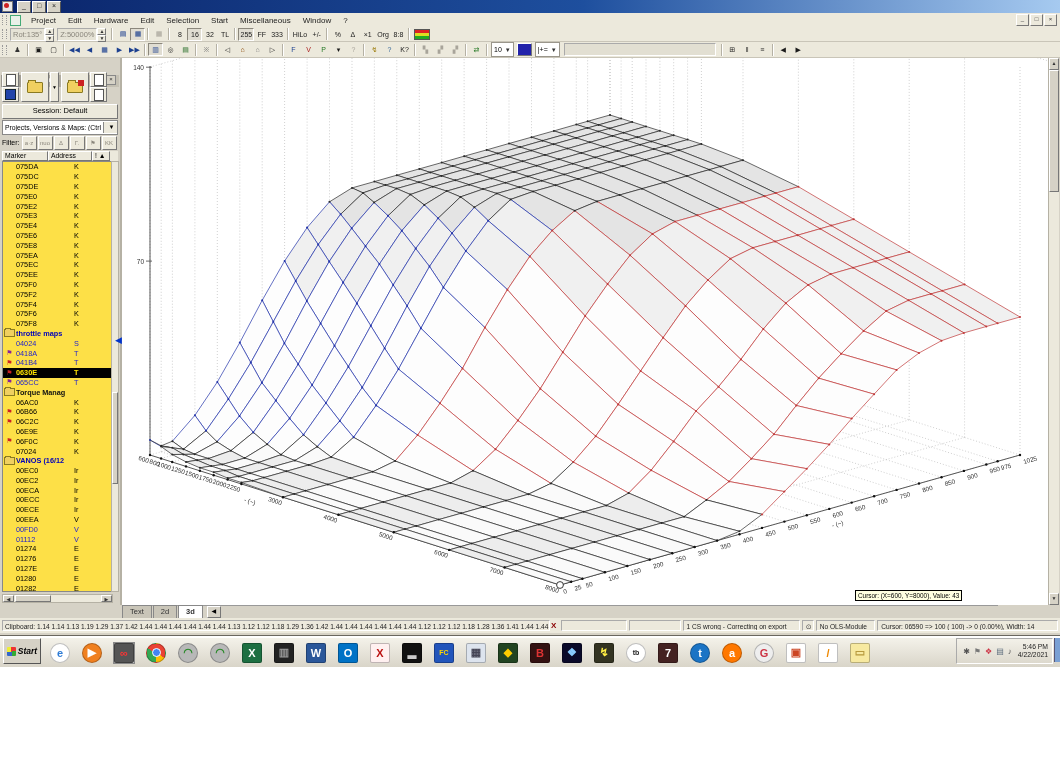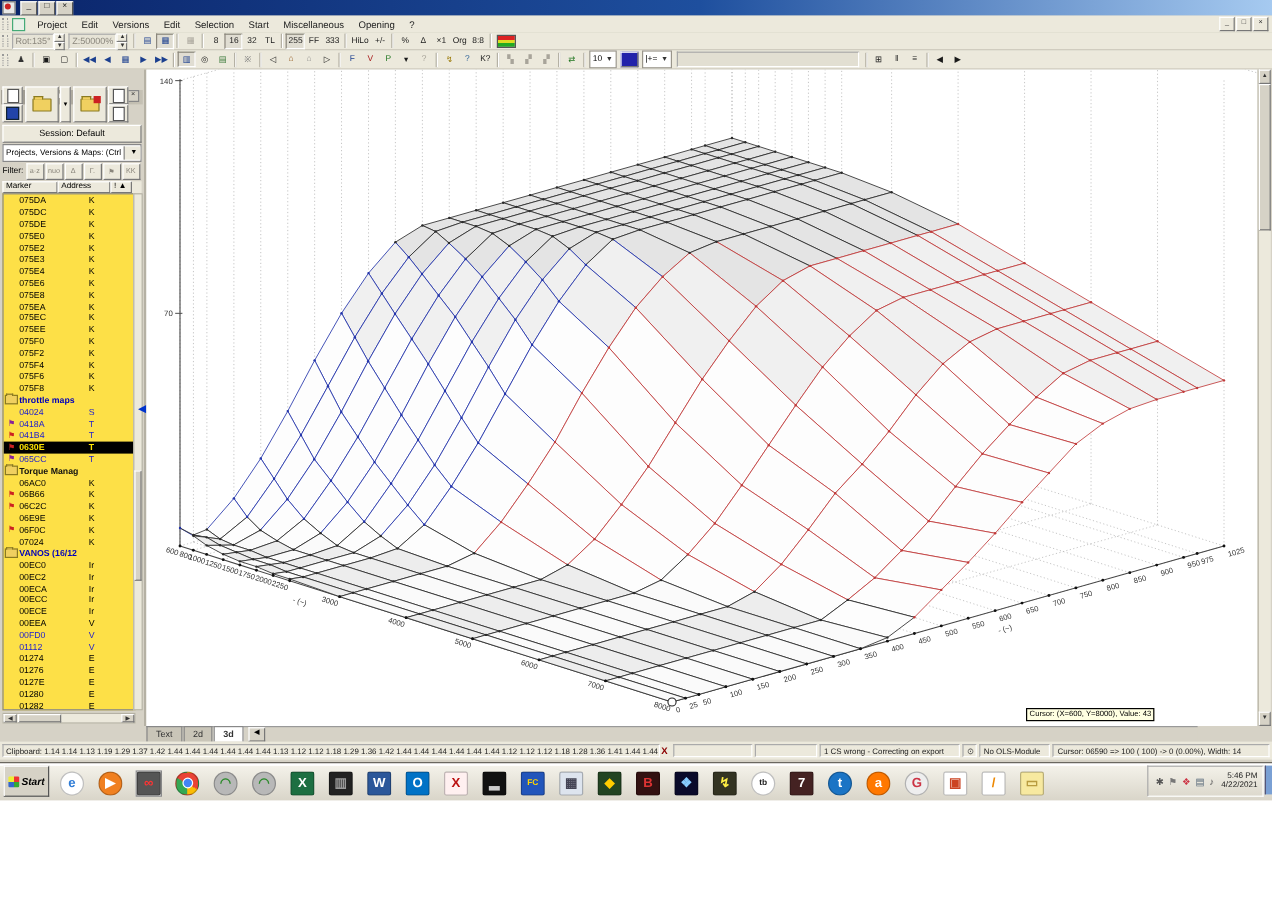--- a/index.html
+++ b/index.html
@@ -115,26 +115,26 @@
         <span class="wbtn">_</span>
         <span class="wbtn">□</span>
         <span class="wbtn">×</span>
       </span>
   </div>
   <div class="menubar" id="menubar">
       <div class="grip"></div>
       <div class="micon"></div>
       <div class="mi">Project</div>
       <div class="mi">Edit</div>
-      <div class="mi">Versions</div>
+      <div class="mi">Hardware</div>
       <div class="mi">Edit</div>
       <div class="mi">Selection</div>
       <div class="mi">Start</div>
       <div class="mi">Miscellaneous</div>
-      <div class="mi">Opening</div>
+      <div class="mi">Window</div>
       <div class="mi">?</div>
       <div class="mdibtns">
         <div class="mdibtn">_</div>
         <div class="mdibtn">□</div>
         <div class="mdibtn">×</div>
       </div>
     </div>
   <div class="toolbar tb2" id="toolbar2">
       <div class="grip"></div>
       <div class="tlabel">Rot:135°</div>

